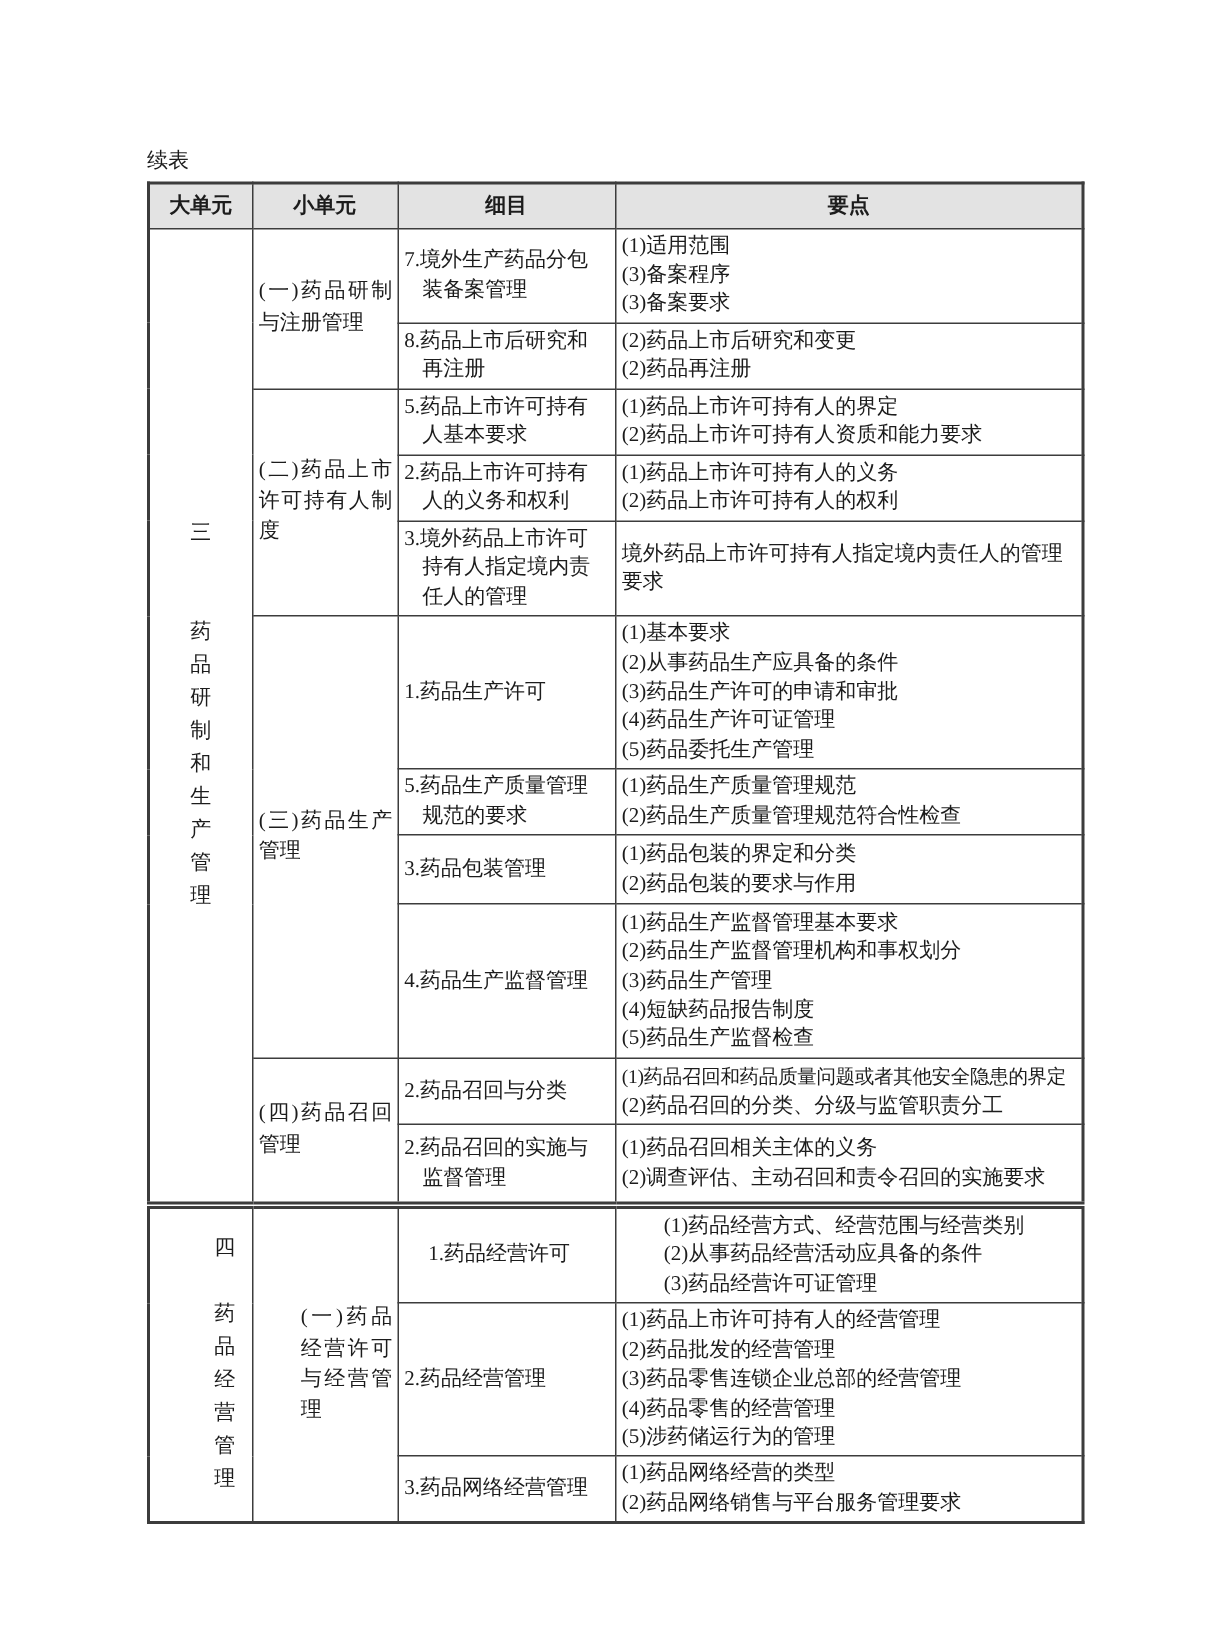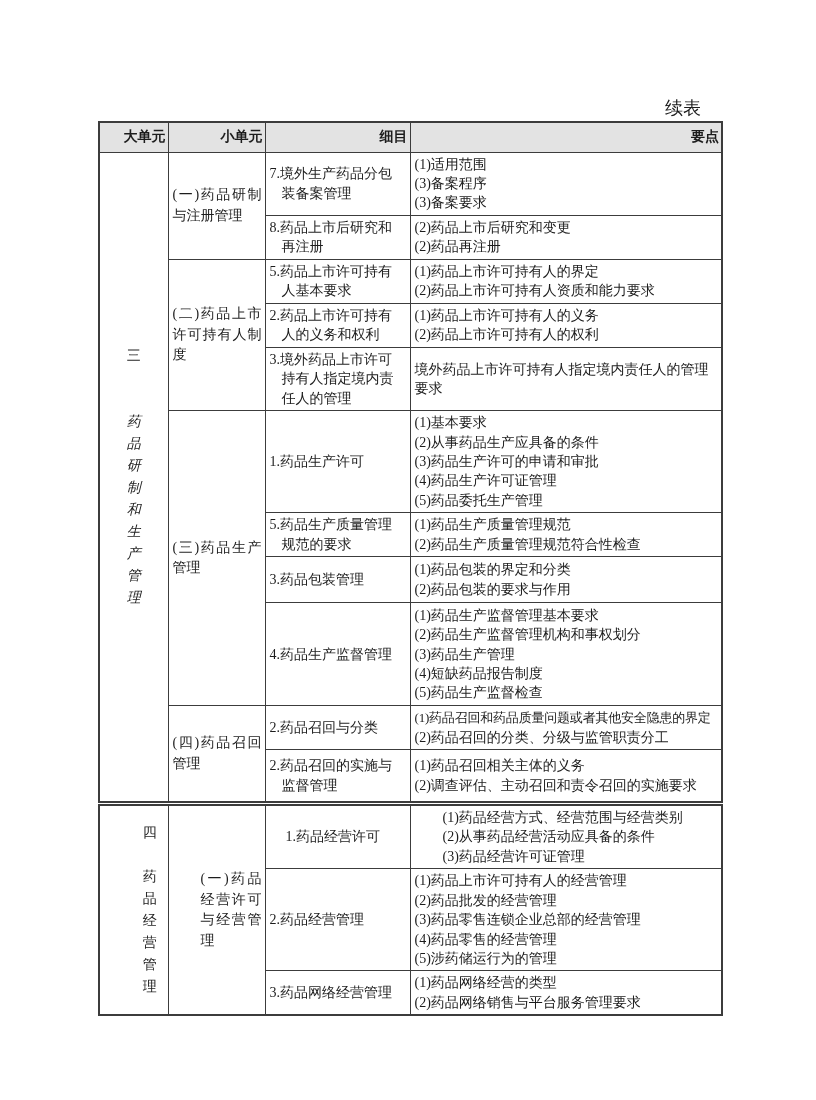--- a/index.html
+++ b/index.html
@@ -7,44 +7,44 @@
     position:relative;
     width:816px;height:1100px;
     background:var(--page_bg,#ffffff);
     font-family:"Liberation Serif","DejaVu Serif",serif;
     color:var(--text,#1c1c1c);
     overflow:hidden;
   }
   .continued-label{
     position:absolute;top:100px;left:98px;width:623px;
     box-sizing:border-box;padding-right:20px;
-    text-align:right;font-size:18px;line-height:16px;
+    font-size:14px;line-height:16px;
   }
   table.syllabus{
     position:absolute;top:121px;left:98px;width:623px;
     border-collapse:collapse;table-layout:fixed;
     border:2px solid var(--border,#3c3c3c);
   }
   col.c1{width:69px;} col.c2{width:97px;} col.c3{width:145px;} col.c4{width:312px;}
   th,td{
     border:1px solid var(--border,#3c3c3c);
     vertical-align:middle;
     box-sizing:border-box;
   }
   th{
     background:var(--header_bg,#e3e3e3);
-    font-size:14px;font-weight:bold;text-align:right;padding:2px;
+    font-size:14px;font-weight:bold;text-align:center;padding:2px;
   }
   td.unit-cell{text-align:center;padding:2px 0;}
   .unit-no{font-size:14px;line-height:22px;}
   .unit-name{
     font-size:14px;line-height:22px;
     width:15px;margin:0 auto;word-break:break-all;text-align:center;
   }
-  .gap-large{margin-top:44px;font-style:italic;}
+  .gap-large{margin-top:44px;}
   .gap-small{margin-top:22px;}
   td.subunit-cell{
     font-size:14px;line-height:20.5px;
     padding:2px 3px 2px 4px;text-align:justify;
   }
   td.item-cell{
     font-size:14px;line-height:19.5px;
     padding:2px 6px 2px 16px;text-indent:-12px;margin-top:40px;
   }
   td.points-cell{

